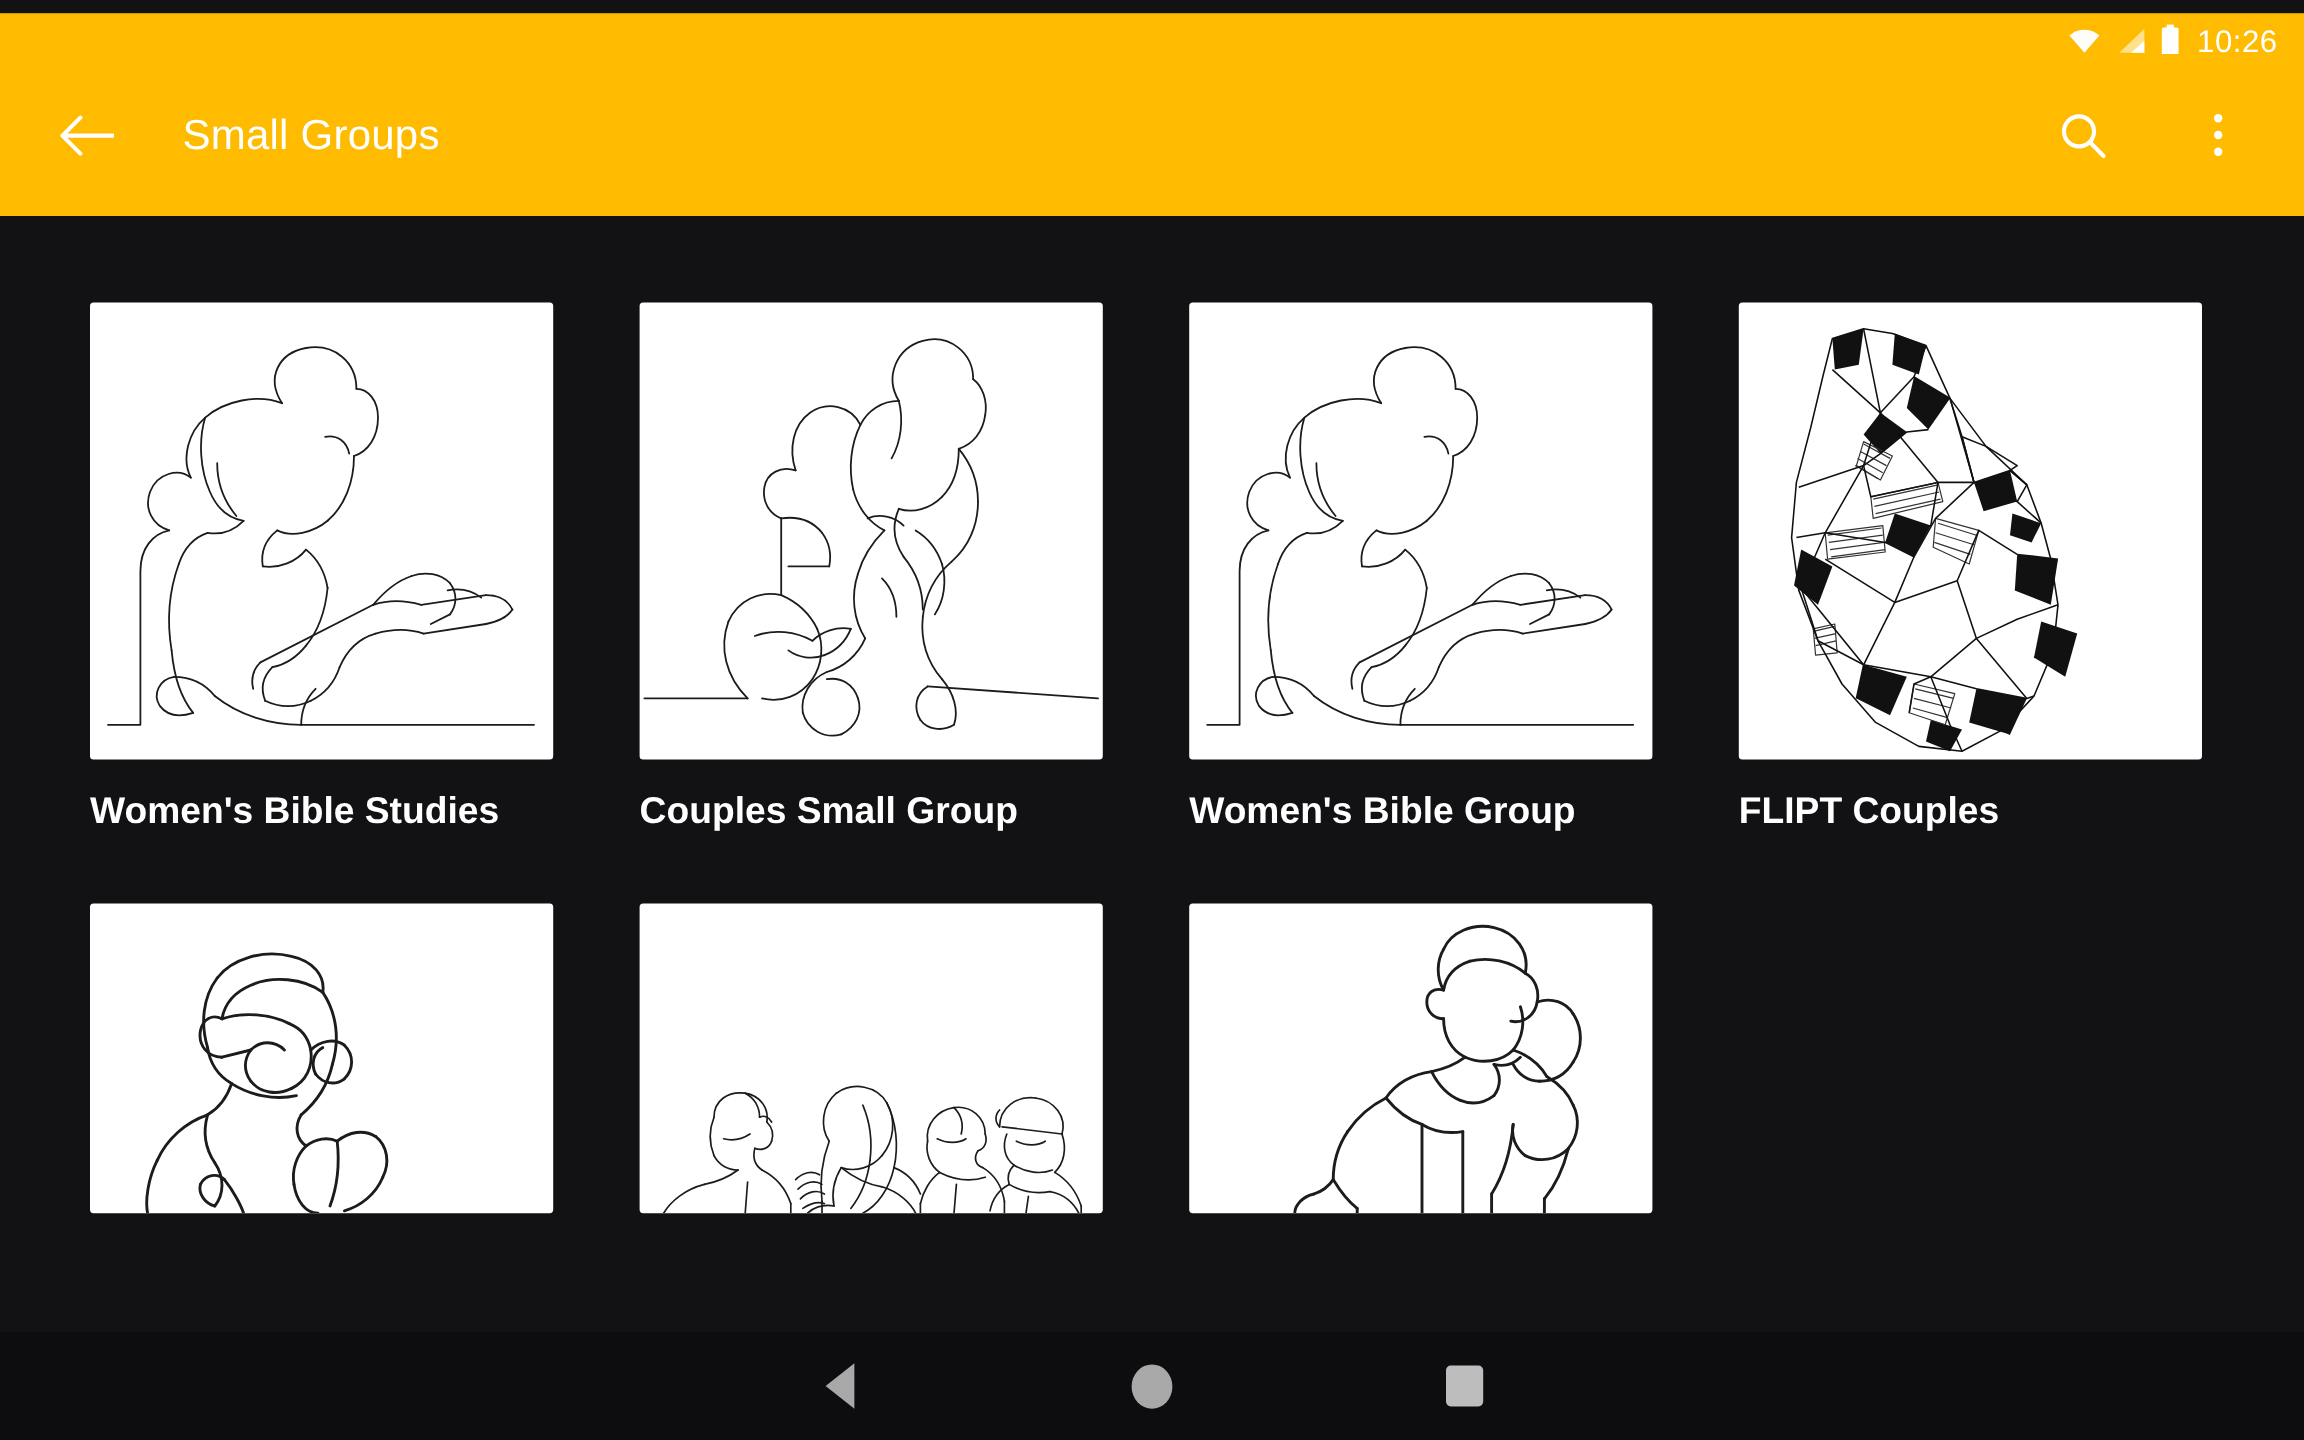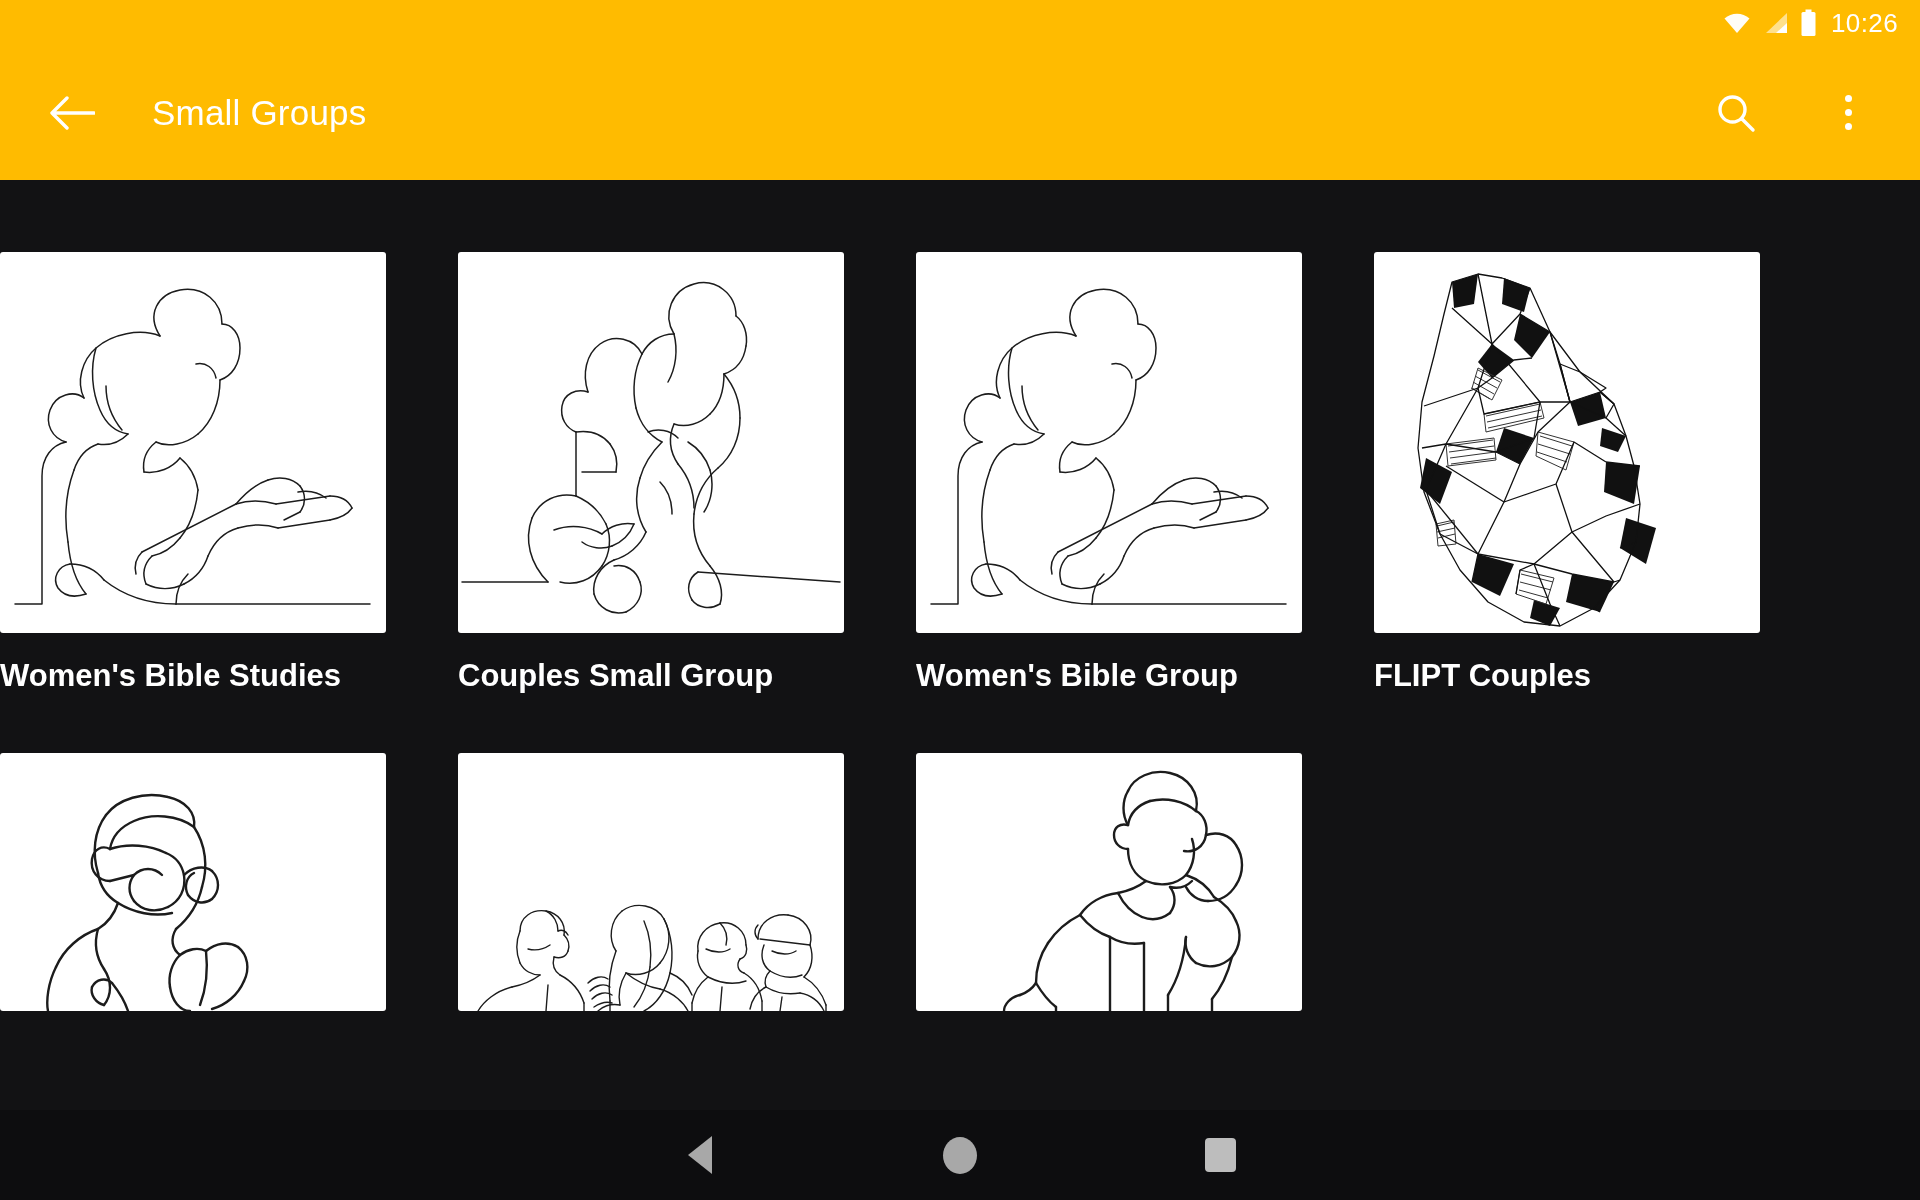--- a/index.html
+++ b/index.html
@@ -5,21 +5,21 @@
   * { margin:0; padding:0; box-sizing:border-box; }
   html, body {
     width:1920px; height:1200px;
     background:#121214;
     font-family:"Liberation Sans", sans-serif;
     overflow:hidden;
   }
 
   
   .statusbar{
-    position:absolute; left:0; top:0; width:1920px; height:45px;
+    position:absolute; left:0; top:11px; width:1920px; height:45px;
     background:#FFBB00;
     display:flex; align-items:center; justify-content:flex-end;
     padding-right:22px; gap:10px;
   }
   .status-icon{ display:flex; align-items:center; }
   .status-time{
     color:#ffffff; font-size:26px; font-weight:400;
     letter-spacing:.4px; margin-left:4px; line-height:1;
   }
 
@@ -53,20 +53,21 @@
   .content{
     position:absolute; left:0; top:180px; width:1920px; height:930px;
     overflow:hidden;
   }
   .grid{
     position:relative;
     padding:0 0 0 0;
   }
   .row{
     display:flex;
+    padding-left:75px;
     gap:0;
   }
   .row1{ padding-top:72px; }
   .row2{ padding-top:60px; }
 
   .card{
     width:386px;
     margin-right:72px;
     cursor:pointer;
   }

